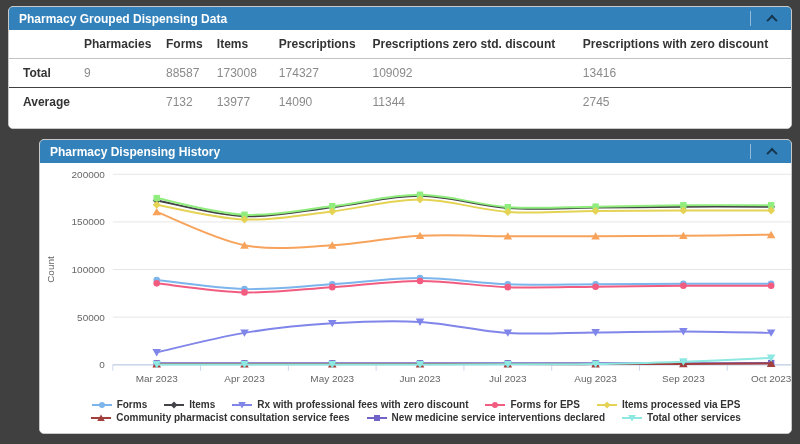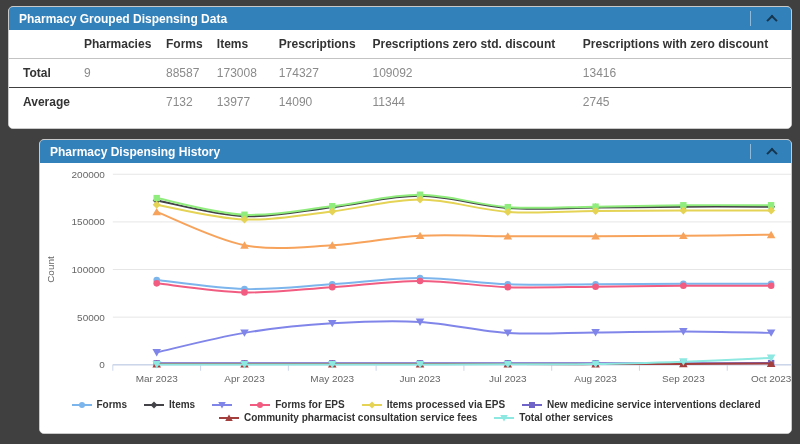--- a/index.html
+++ b/index.html
@@ -247,48 +247,49 @@
               <line x1="1" x2="21" y1="5" y2="5" stroke="#434348" stroke-width="2"></line>
               <polygon points="11,1.5 14.5,5 11,8.5 7.5,5" fill="#434348"></polygon>
             </svg>
             <span>Items</span>
           </span>
           <span class="legend-item">
             <svg width="22" height="10">
               <line x1="1" x2="21" y1="5" y2="5" stroke="#8085e9" stroke-width="2"></line>
               <polygon points="11,8.5 14.8,2 7.2,2" fill="#8085e9"></polygon>
             </svg>
+            <span>Rx with professional fees with zero discount</span>
           </span>
           <span class="legend-item">
             <svg width="22" height="10">
               <line x1="1" x2="21" y1="5" y2="5" stroke="#f15c80" stroke-width="2"></line>
               <circle cx="11" cy="5" r="3" fill="#f15c80"></circle>
             </svg>
             <span>Forms for EPS</span>
           </span>
           <span class="legend-item">
             <svg width="22" height="10">
               <line x1="1" x2="21" y1="5" y2="5" stroke="#e4d354" stroke-width="2"></line>
               <polygon points="11,1.5 14.5,5 11,8.5 7.5,5" fill="#e4d354"></polygon>
             </svg>
             <span>Items processed via EPS</span>
           </span>
           <span class="legend-item">
             <svg width="22" height="10">
+              <line x1="1" x2="21" y1="5" y2="5" stroke="#a33f3d" stroke-width="2"></line>
+              <polygon points="11,1.5 14.8,8 7.2,8" fill="#a33f3d"></polygon>
+            </svg>
+            <span>Community pharmacist consultation service fees</span>
+          </span>
+          <span class="legend-item">
+            <svg width="22" height="10">
               <line x1="1" x2="21" y1="5" y2="5" stroke="#7064c8" stroke-width="2"></line>
               <rect x="8" y="2" width="6" height="6" fill="#7064c8"></rect>
             </svg>
             <span>New medicine service interventions declared</span>
-          </span>
-          <span class="legend-item">
-            <svg width="22" height="10">
-              <line x1="1" x2="21" y1="5" y2="5" stroke="#a33f3d" stroke-width="2"></line>
-              <polygon points="11,1.5 14.8,8 7.2,8" fill="#a33f3d"></polygon>
-            </svg>
-            <span>Community pharmacist consultation service fees</span>
           </span>
           <span class="legend-item">
             <svg width="22" height="10">
               <line x1="1" x2="21" y1="5" y2="5" stroke="#8ce8e0" stroke-width="2"></line>
               <polygon points="11,8.5 14.8,2 7.2,2" fill="#8ce8e0"></polygon>
             </svg>
             <span>Total other services</span>
           </span>
         </div>
     </div>

